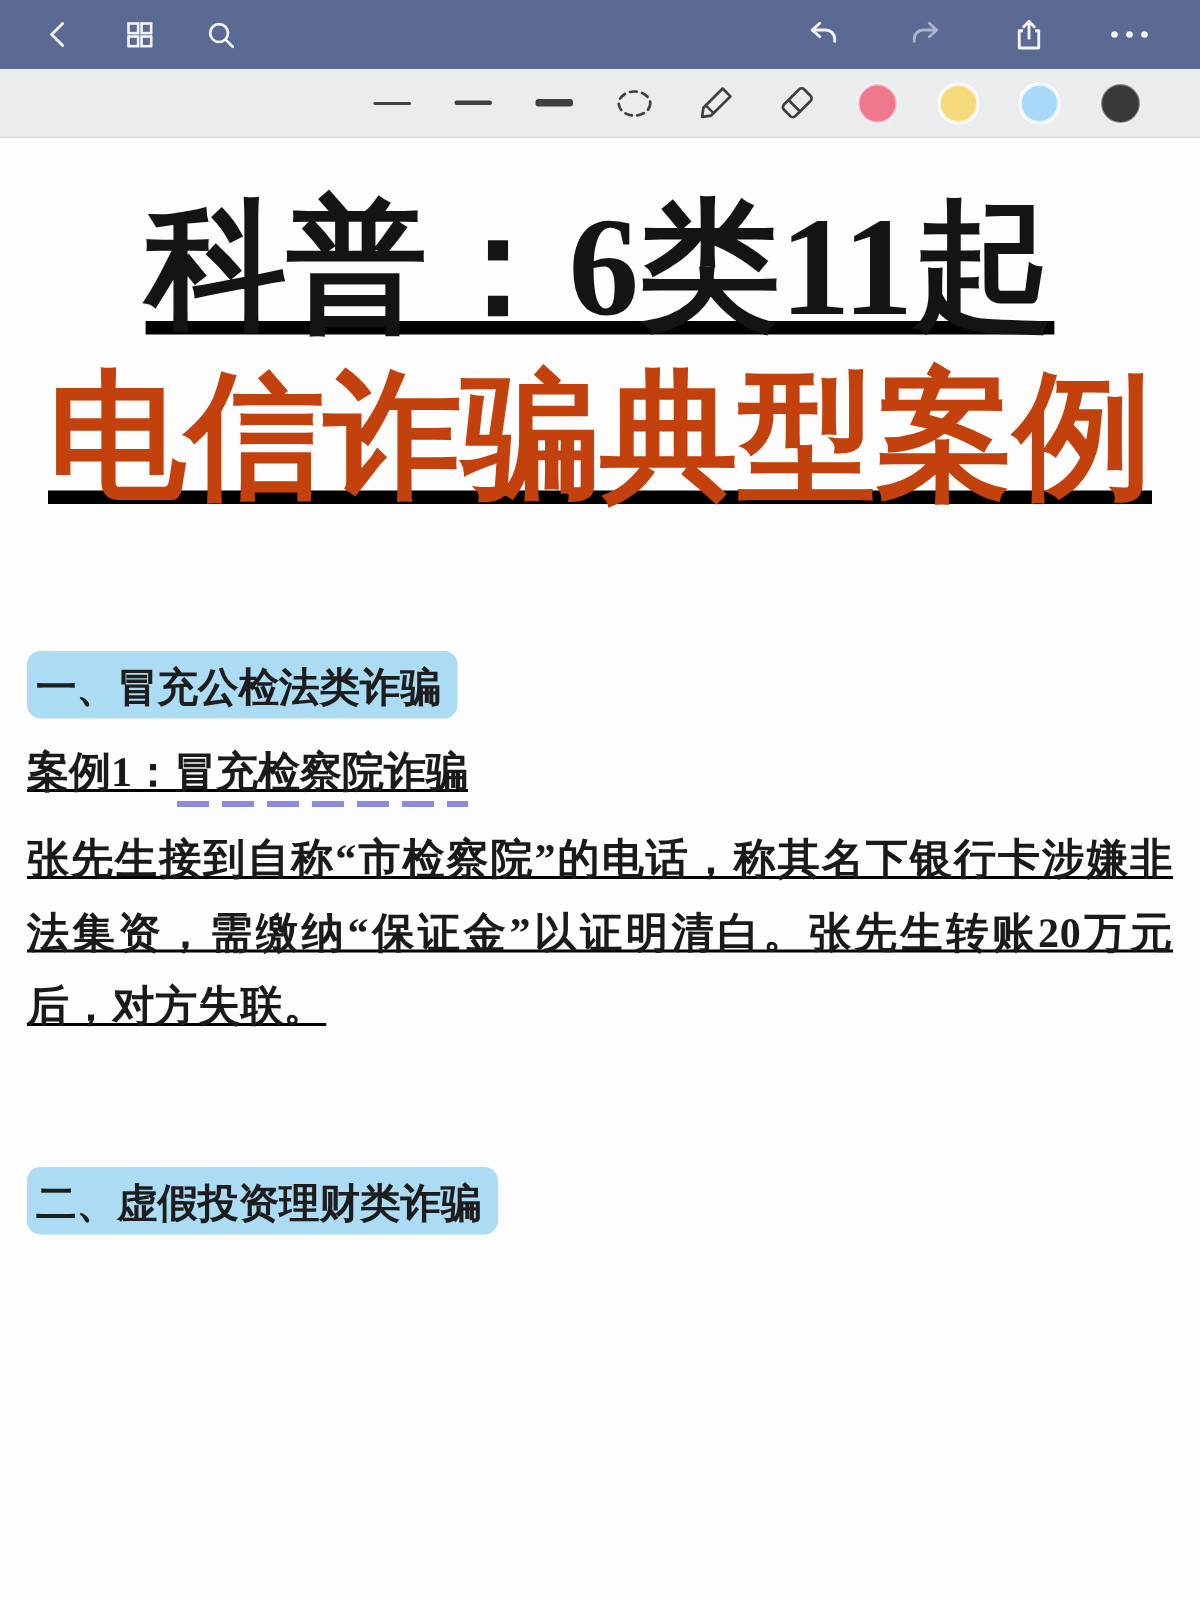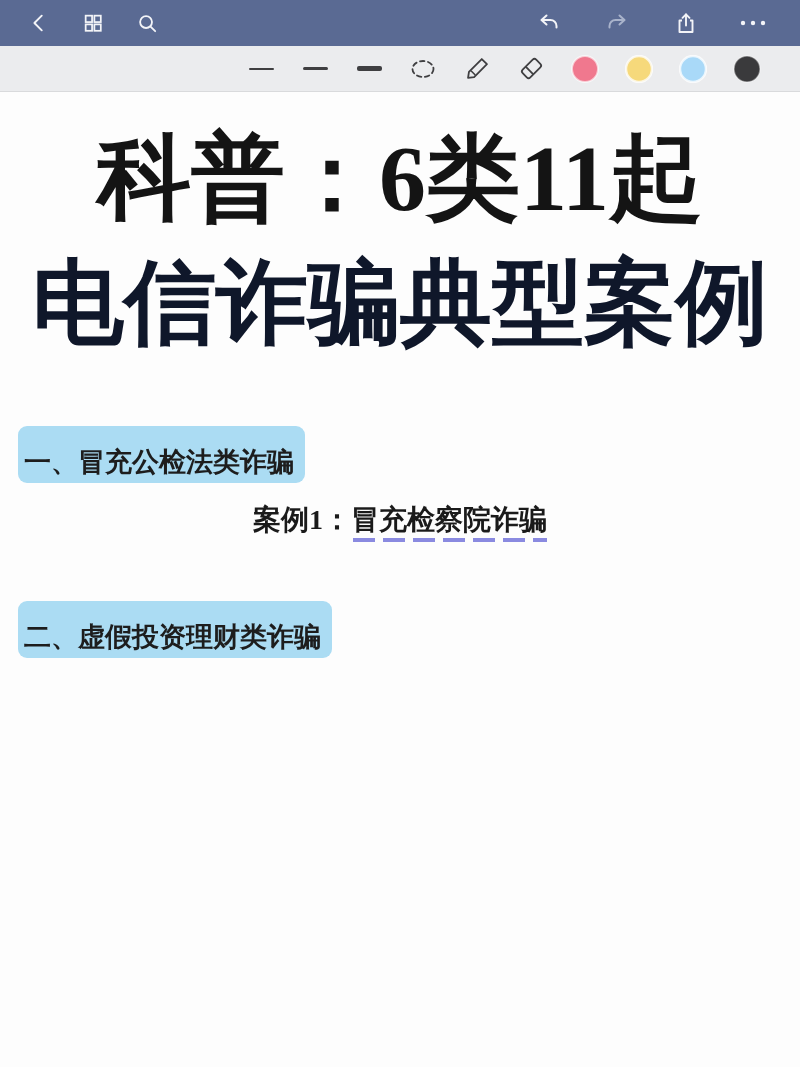--- a/index.html
+++ b/index.html
@@ -46,60 +46,61 @@
   .stroke-thin   { width: 25px; height: 2px; }
   .stroke-medium { width: 25px; height: 3px; }
   .stroke-thick  { width: 25px; height: 5px; }
 
   
   .page {
     height: 846px;
     background: #fdfdfd;
     padding: 0 18px;
     overflow: hidden;
+    text-decoration: underline;
   }
   .title-black {
     margin-top: 32px;
     font-size: 94px;
     font-weight: bold;
     color: #141414;
     text-align: center;
     line-height: 1.16;
     white-space: nowrap;
   }
   .title-red {
-    margin-top: 18px;
+    margin-top: 6px;
     font-size: 92px;
     font-weight: bold;
-    color: #0f172a;
+    color: #c2410c;
     text-align: center;
     line-height: 1.14;
     white-space: nowrap;
   }
   .section-heading-row { line-height: 0; }
   .section-heading {
     display: inline-block;
     background: #abdcf3;
     border-radius: 9px;
-    padding: 20px 11px 5px 6px;
+    padding: 8px 11px 5px 6px;
     font-size: 27px;
     font-weight: bold;
     color: #1d1d1d;
     line-height: 1.2;
+    margin-top: 20px;
   }
   .sec-1 { margin-top: 70px; }
   .sec-2 { margin-top: 62px; }
   .sec-3 { margin-top: 50px; }
   .case-line {
     margin-top: 19px;
     font-size: 28px;
     font-weight: bold;
     color: #1a1a1a;
     line-height: 1.3;
-    text-align: center;
   }
   .case-title {
     background-image: linear-gradient(to right, #8a8ae0 72%, rgba(0,0,0,0) 28%);
     background-size: 30px 4px;
     background-repeat: repeat-x;
     background-position: 2px 100%;
     padding-bottom: 7px;
   }
   .body-text {
     margin-top: 14px;
@@ -223,19 +224,20 @@
 
 <main class="page">
 
   <h1 class="title-black">科普：6类11起</h1>
   <h1 class="title-red">电信诈骗典型案例</h1>
 
   <div class="section-heading-row sec-1">
     <span class="section-heading">一、冒充公检法类诈骗</span>
   </div>
   <p class="case-line"><span>案例1：</span><span class="case-title">冒充检察院诈骗</span></p>
+  <p class="body-text">张先生接到自称“市检察院”的电话，称其名下银行卡涉嫌非法集资，需缴纳“保证金”以证明清白。张先生转账20万元后，对方失联。</p>
 
   <div class="section-heading-row sec-2">
     <span class="section-heading">二、虚假投资理财类诈骗</span>
   </div>
 
 
 </main>
 
 </body></html>

